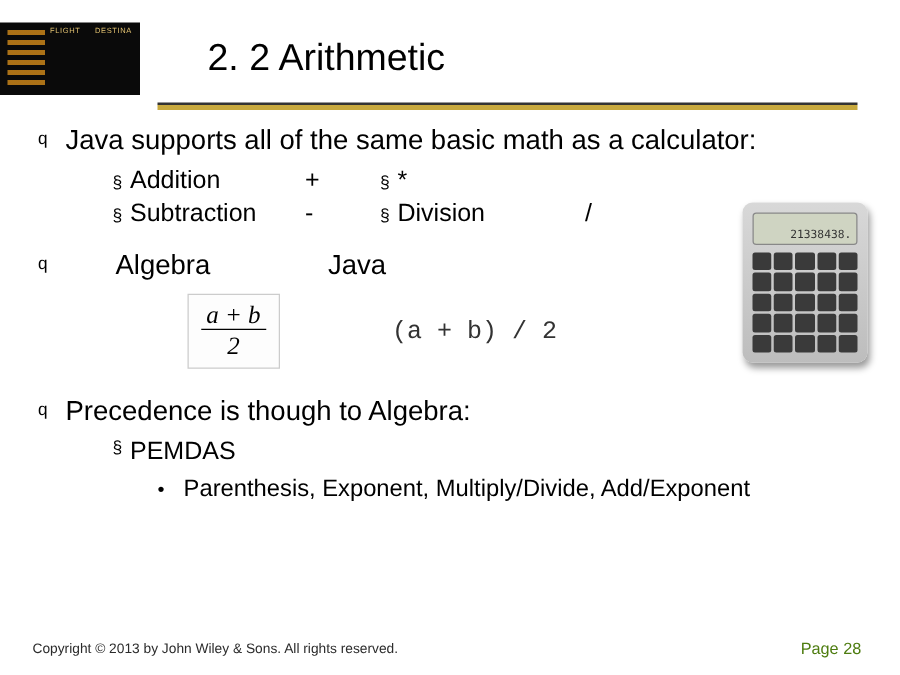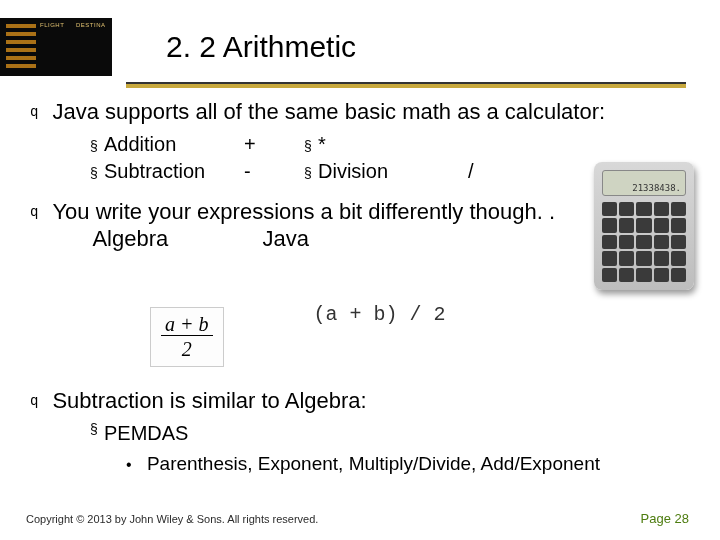--- a/index.html
+++ b/index.html
@@ -142,21 +142,20 @@
   .formula-row {
     display: flex;
     align-items: center;
     margin: 10px 0 20px 120px;
   }
   .algebra {
     background: #fdfdfd;
     border: 1px solid #ccc;
     padding: 4px 10px;
     margin-right: 90px;
-    margin-top: 44px;
   }
   .frac {
     display: inline-block;
     text-align: center;
     font-family: "Times New Roman", serif;
     font-style: italic;
     font-size: 20px;
   }
   .frac .top { border-bottom: 1.5px solid #000; padding: 0 4px; }
   .frac .bot { padding-top: 2px; }
@@ -223,41 +222,40 @@
       <span class="op-sym">-</span>
       <span class="op-bul">§</span>
       <span class="op-name2">Division</span>
       <span class="op-sym2">/</span>
     </div>
   </div>
 
   <div class="bullet-row">
     <span class="q">q</span>
     <div>
-      <div>You write your expressions a bit differently though. .</div>
       <div class="two-col-heads">
         <span class="c1">Algebra</span>
         <span>Java</span>
       </div>
     </div>
   </div>
 
   <div class="formula-row">
     <div class="algebra">
       <span class="frac">
         <span class="top">a + b</span><br>
         <span class="bot">2</span>
       </span>
     </div>
     <span class="java-expr">(a + b) / 2</span>
   </div>
 
   <div class="bullet-row">
     <span class="q">q</span>
-    <span>Subtraction is similar to Algebra:</span>
+    <span>Precedence is though to Algebra:</span>
   </div>
 
   <div class="pem">
     <div class="pem-row">
       <span class="op-bul">§</span>
       <span>PEMDAS</span>
     </div>
   </div>
   <div class="pem-sub">
     <span class="dot">•</span>

